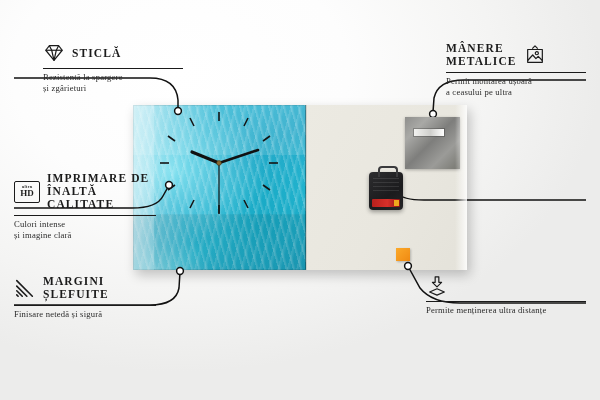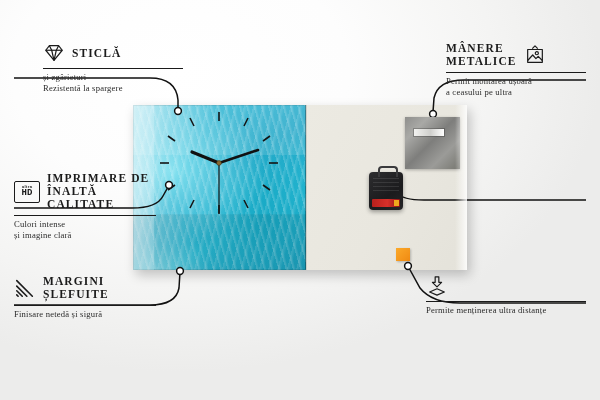--- a/index.html
+++ b/index.html
@@ -85,21 +85,21 @@
   .left .c-title{justify-content:flex-start;}
   .left .c-sub{text-align:left;}
   .right .c-title{justify-content:flex-start;}
   .right .c-sub{text-align:left;}
   .ic{width:22px;height:22px;flex:0 0 22px;display:block;}
   .hdbox{width:24px;height:20px;border:1.4px solid #1b1b1b;border-radius:2px;
     display:flex;flex-direction:column;align-items:center;justify-content:center;flex:0 0 24px;}
   .hdbox .u{font-size:4.2px;font-weight:bold;letter-spacing:.3px;line-height:4px;
     font-family:"Liberation Sans",sans-serif;color:#1b1b1b;}
   .hdbox .h{font-size:9px;font-weight:bold;line-height:9px;
-    font-family:Liberation Mono, monospace;color:#1b1b1b;}
+    font-family:Liberation Serif, serif;color:#1b1b1b;}
   svg.leader{position:absolute;left:0;top:0;width:600px;height:400px;pointer-events:none;}
 </style>
 </head>
 <body>
 
 <div id="stage">
 
   <div class="photo-shadow"></div>
   <div class="photo">
     <div class="clock-panel"></div>
@@ -166,22 +166,22 @@
           <path d="M3 9 H21"></path>
             <path d="M7 4 L9.5 9 L12 20"></path>
             <path d="M17 4 L14.5 9 L12 20"></path>
         </g>
       </svg>
       <div>
         <div class="txt">STICLĂ</div>
       </div>
     </div>
     <div class="rule"></div>
+    <div class="c-sub">Rezistentă la spargere</div>
     <div class="c-sub">și zgârieturi</div>
-    <div class="c-sub">Rezistentă la spargere</div>
   </div>
 
   <div class="callout left" style="left:14px;top:172px;width:142px;">
     <div class="c-title">
       <div class="hdbox">
         <span class="u">ultra</span>
         <span class="h">HD</span>
       </div>
       <div>
         <div class="txt">IMPRIMARE DE</div>

